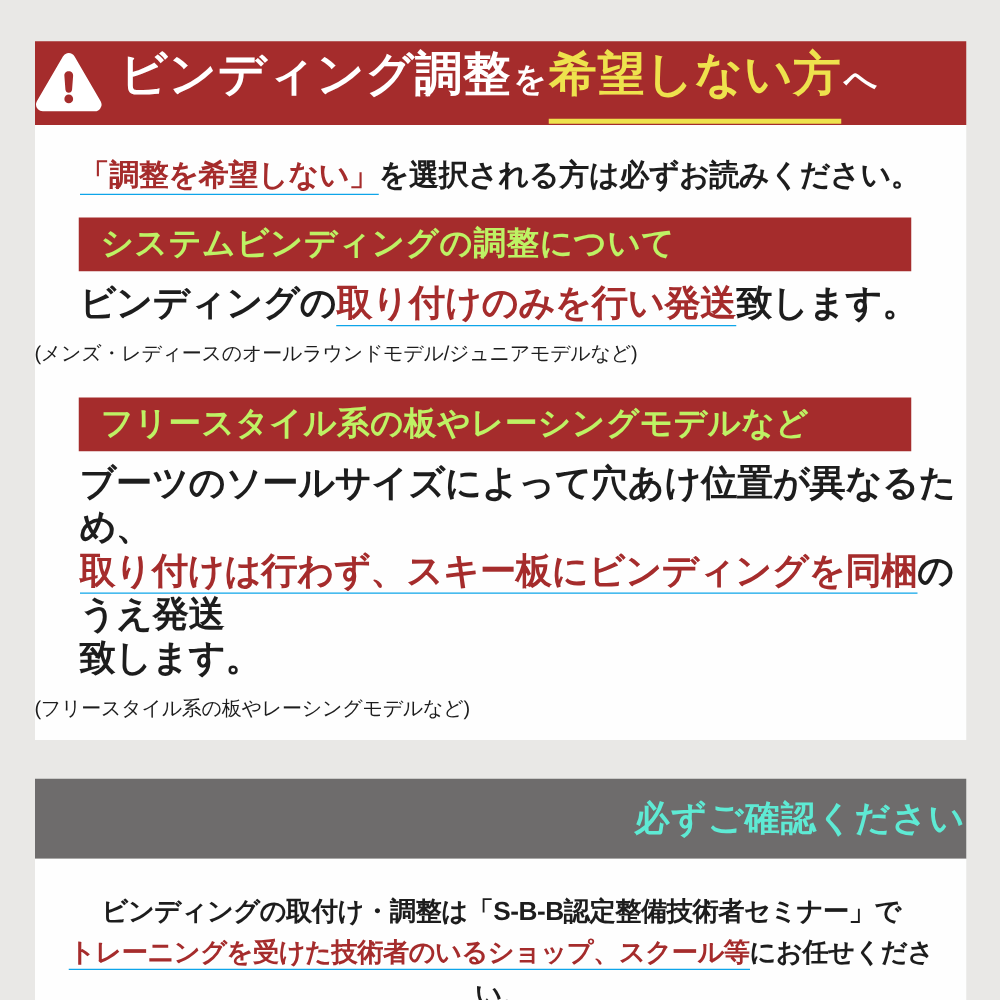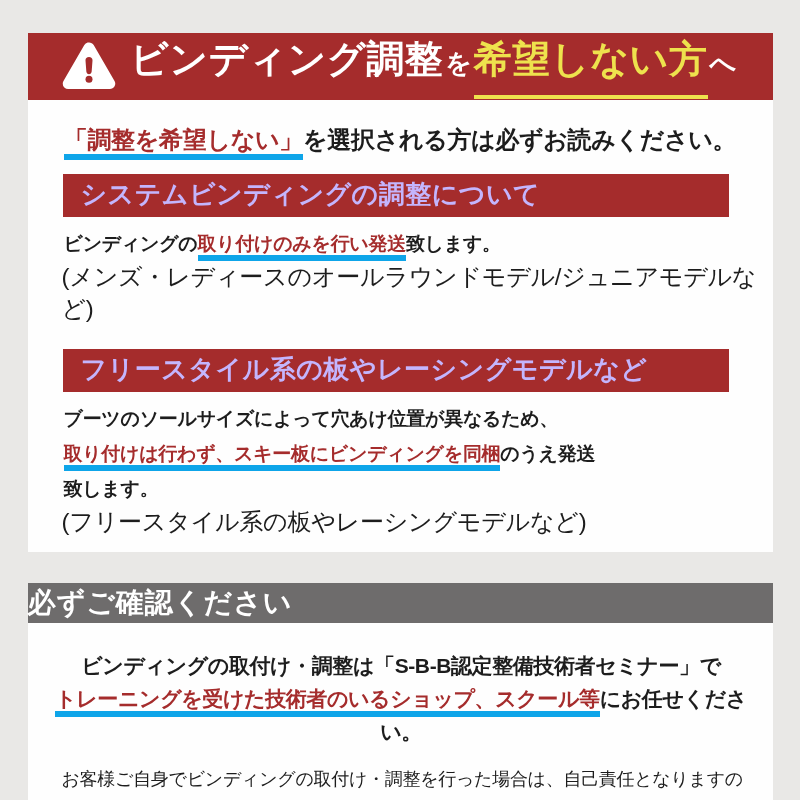--- a/index.html
+++ b/index.html
@@ -8,53 +8,53 @@
     background:#e9e8e6;
     font-family:"Liberation Sans","DejaVu Sans",sans-serif;
     color:#1d1d1d;
     overflow:hidden;
   }
   .content { width:745px; margin:0 auto; padding-top:33px; }
 
   
   .top-banner {
     height:67px; background:#a52c2c;
-    display:flex; align-items:center; justify-content:center; gap:14px;
+    display:flex; align-items:center; gap:14px;
   }
   .warn-icon { display:block; width:54px; height:50px; flex:0 0 auto; }
   .warn-icon svg { width:54px; height:50px; display:block; }
   .banner-title { display:flex; align-items:baseline; font-weight:bold; white-space:nowrap; }
   .t-big   { font-size:38px; color:#ffffff; letter-spacing:0.5px; }
   .t-small { font-size:26px; color:#ffffff; margin:0 2px; }
   .t-yellow{ color:#eee24d; border-bottom:4px solid #eee24d; padding-bottom:10px; }
 
   
   .panel { background:#fefefe; }
   .panel-1 { padding:24px 0 14px 0; }
 
   .intro { text-align:center; font-size:24px; font-weight:bold; margin-bottom:18px; letter-spacing:-0.3px; }
-  .red-u { color:#a52c2c; border-bottom:6px solid #0ea5e9; padding-bottom:1px; }
+  .red-u { color:#a52c2c; border-bottom:1px solid #0ea5e9; padding-bottom:1px; }
 
   .sub-banner {
-    margin:0 44px 0 35px; background:#a52c2c; color:#c4b5fd;
+    margin:0 44px 0 35px; background:#a52c2c; color:#bef264;
     font-weight:bold; font-size:26px; padding:3px 0 5px 18px;
     letter-spacing:0.5px;
   }
   .body-text {
-    font-size:19px; font-weight:bold; line-height:35px;
+    font-size:29px; font-weight:bold; line-height:35px;
     padding-left:36px; margin-top:9px; letter-spacing:-0.3px;
   }
-  .note { font-size:24px; font-weight:normal; padding-left:34px; margin:0 0 24px 0; letter-spacing:-0.2px; }
+  .note { font-size:16px; font-weight:normal; margin:12px 0 24px 0; letter-spacing:-0.2px; }
   .note-last { margin-bottom:0; }
 
   
   .dark-banner {
-    margin-top:31px; height:40px; background:#6e6c6c; color:#ffffff;
+    margin-top:31px; height:64px; background:#6e6c6c; color:#5eead4;
     font-size:28px; font-weight:bold; letter-spacing:1px;
-    display:flex; align-items:center; justify-content:flex-start;
+    display:flex; align-items:center; justify-content:flex-end;
   }
   .panel-2 { padding:26px 14px 20px 16px; }
   .body-text2 { font-size:21px; font-weight:bold; line-height:33px; letter-spacing:-0.4px;text-align:center; }
 
   .fine-print { margin-top:17px; font-size:18px; line-height:28px; letter-spacing:-0.3px; }
   .fp-indent { padding-left:18px; }
 </style>
 </head>
 <body>
 

